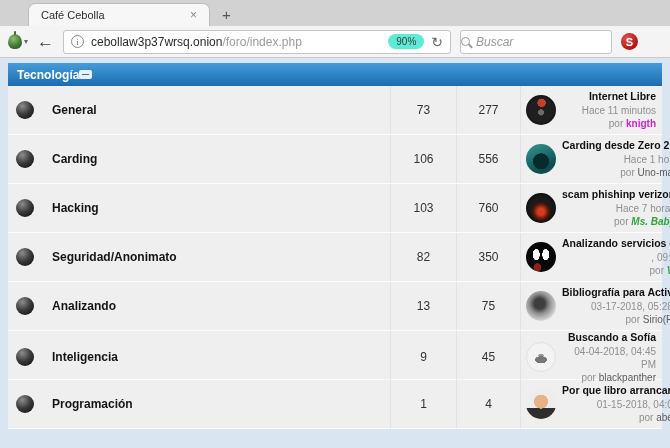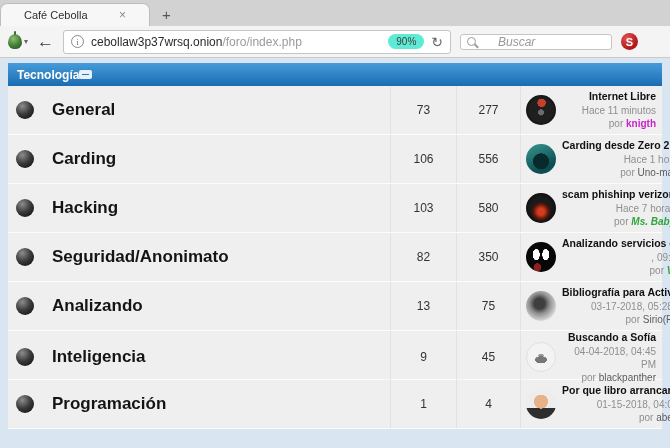--- a/index.html
+++ b/index.html
@@ -1,24 +1,24 @@
 <!DOCTYPE html>
 <html><head>
 <meta charset="utf-8">
 <style>
   * { box-sizing: border-box; margin: 0; padding: 0; }
   html,body { width:670px; height:448px; overflow:hidden; }
   body { font-family:"Liberation Sans","DejaVu Sans",sans-serif; background:#d9e5f1; position:relative; }
 
   
   .tabbar { height:26px; background:#d2d2d2; display:flex; align-items:flex-end; }
-  .tab { height:23px; width:150px; background:#f7f7f7;
+  .tab { height:23px; width:182px; margin-left:28px; background:#f7f7f7;
          border:1px solid #bdbdbd; border-bottom:none; border-radius:7px 7px 0 0;
          display:flex; align-items:center; justify-content:space-between;
-         padding:0 23px; font-size:11px; color:#2f2f2f; }
+         padding:0 12px; font-size:11px; color:#2f2f2f; }
   .tab-close { color:#8a8a8a; font-size:12px; line-height:1; cursor:default; }
   .newtab { font-size:15px; color:#555; margin:0 0 3px 12px; }
 
   .toolbar { height:32px; background:#f4f4f4; border-bottom:1px solid #c9c9c9;
              display:flex; align-items:center; padding:0 8px; gap:9px; }
   .onion-wrap { display:flex; align-items:center; gap:2px; }
   .onion { width:14px; height:15px; border-radius:50% 50% 48% 48%/58% 58% 42% 42%;
            background:radial-gradient(circle at 38% 32%, #8fbf72, #3f7a33 55%, #25511e);
            position:relative; }
   .onion::before { content:""; position:absolute; top:-3px; left:6px; width:2px; height:4px;
@@ -31,22 +31,22 @@
   .info-icon { width:13px; height:13px; border:1px solid #8a8a8a; border-radius:50%;
                color:#777; font-size:9px; display:flex; align-items:center; justify-content:center;
                flex:none; font-family:"Liberation Serif",serif; }
   .url-text { font-size:12px; white-space:nowrap; overflow:hidden; flex:1; }
   .url-domain { color:#2b2b2b; }
   .url-path { color:#9b9b9b; }
   .zoom-badge { background:#5eead4; border-radius:9px; font-size:10px; color:#3f3f3f;
                 padding:2px 8px; flex:none; }
   .reload-btn { font-size:14px; color:#666; flex:none; line-height:1; }
 
-  .searchbox { flex:0 0 152px; height:16px; background:#fff; border:1px solid #c4c4c4;
-               border-radius:3px; display:flex; align-items:center; padding:0 6px; gap:22px; }
+  .searchbox { flex:0 0 152px; height:24px; background:#fff; border:1px solid #c4c4c4;
+               border-radius:3px; display:flex; align-items:center; padding:0 0; gap:6px; }
   .search-glyph { width:9px; height:9px; border:1.5px solid #9a9a9a; border-radius:50%;
                   position:relative; flex:none; }
   .search-glyph::after { content:""; position:absolute; width:5px; height:1.5px; background:#9a9a9a;
                          right:-4px; bottom:-1px; transform:rotate(45deg); }
   .searchbox input { border:none; outline:none; width:100%; font-size:12px;
                      font-family:"Liberation Sans",sans-serif; background:transparent; }
   .searchbox input::placeholder { font-style:italic; color:#999; }
   .noscript { width:17px; height:17px; border-radius:50%; flex:none;
               background:radial-gradient(circle at 35% 30%, #e05252, #b01515 70%);
               color:#fff; font-size:11px; font-weight:bold; display:flex; align-items:center;
@@ -65,21 +65,21 @@
   .thead { height:18px; background:linear-gradient(#3e3e3e,#1e1e1e); color:#fff;
            font-size:10.5px; font-weight:bold; }
   .th-foro { grid-column:1 / 3; padding-left:8px; }
   .th-c { text-align:center; }
 
   .frow { height:49px; background:#efefef; border-bottom:1px solid #fbfbfb; }
   .cell-b { border-left:1px solid #e2e2e2; align-self:stretch; display:flex;
             align-items:center; justify-content:center; }
   .ball { width:18px; height:18px; border-radius:50%; margin:0 auto;
           background:radial-gradient(circle at 35% 28%, #8d8d8d, #3a3a3a 48%, #161616 85%); }
-  .fname { font-weight:bold; font-size:17px; color:#141414; padding-left:10px; }
+  .fname { font-weight:bold; font-size:12px; color:#141414; padding-left:10px; }
   .num { font-size:12px; color:#333; }
   .lastcell { display:flex; align-items:center; gap:6px; padding:0 6px 0 5px;
               align-self:stretch; border-left:1px solid #e2e2e2; }
   .avatar { width:30px; height:30px; border-radius:50%; flex:none; }
   .lastinfo { flex:1; text-align:right; line-height:1.3; }
   .ltitle { font-size:10.5px; font-weight:bold; color:#111; white-space:nowrap; }
   .ldate { font-size:10px; color:#8f8f8f; }
   .lby { font-size:10px; color:#8f8f8f; }
   .luser { font-size:10px; }
 
@@ -168,21 +168,21 @@
         <div class="ldate">Hace 1 hora</div>
         <div class="lby"><span>por </span><span class="luser" style="color: rgb(92, 92, 92); font-weight: normal; font-style: normal;">Uno-mas</span></div>
       </span>
     </span>
   </div>
 
   <div class="frow">
     <span class="ball"></span>
     <span class="fname">Hacking</span>
     <span class="num cell-b">103</span>
-    <span class="num cell-b">580</span>
+    <span class="num cell-b">760</span>
     <span class="lastcell">
       <span class="avatar av3"></span>
       <span class="lastinfo">
         <div class="ltitle">scam phishinp verizon</div>
         <div class="ldate">Hace 7 horas</div>
         <div class="lby"><span>por </span><span class="luser" style="color: rgb(47, 166, 58); font-weight: bold; font-style: italic;">Ms. Baby</span></div>
       </span>
     </span>
   </div>
 

